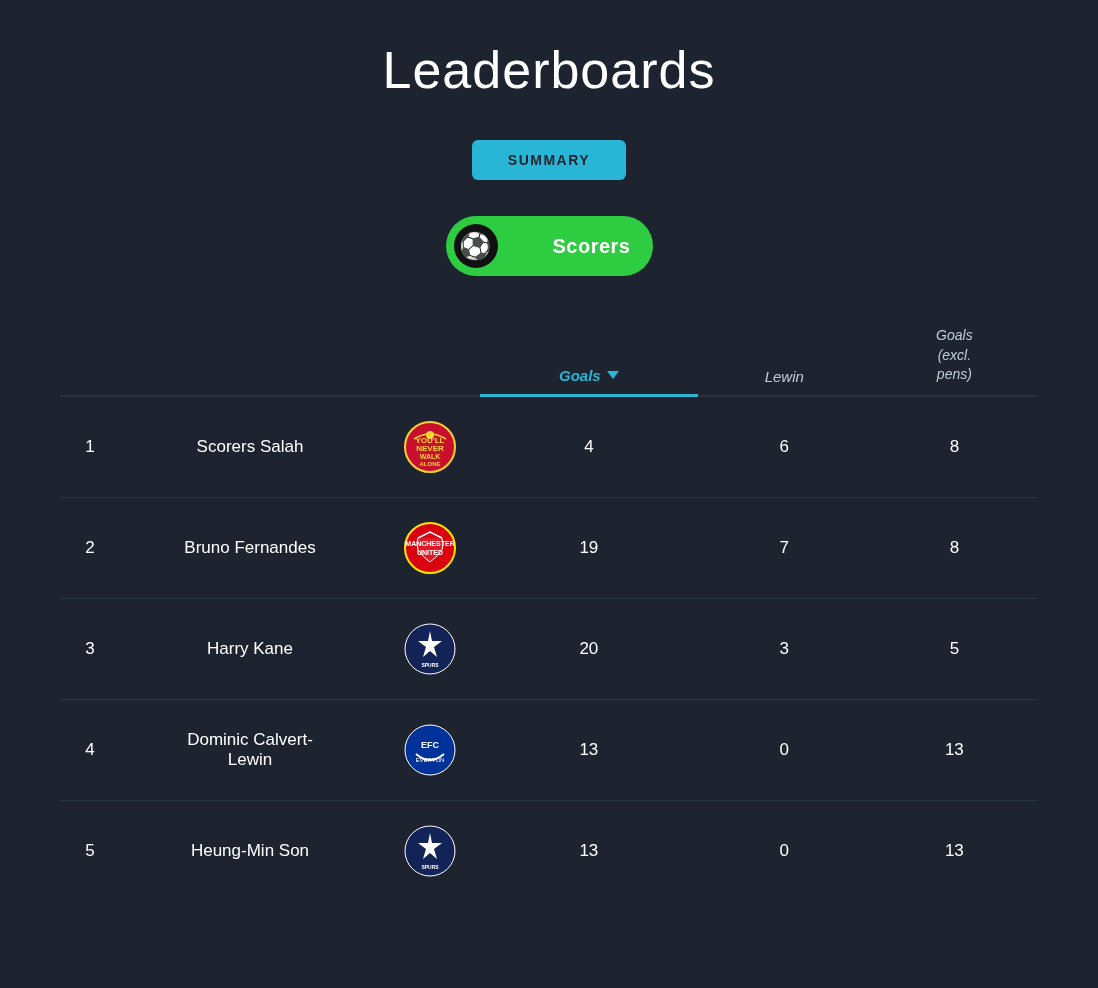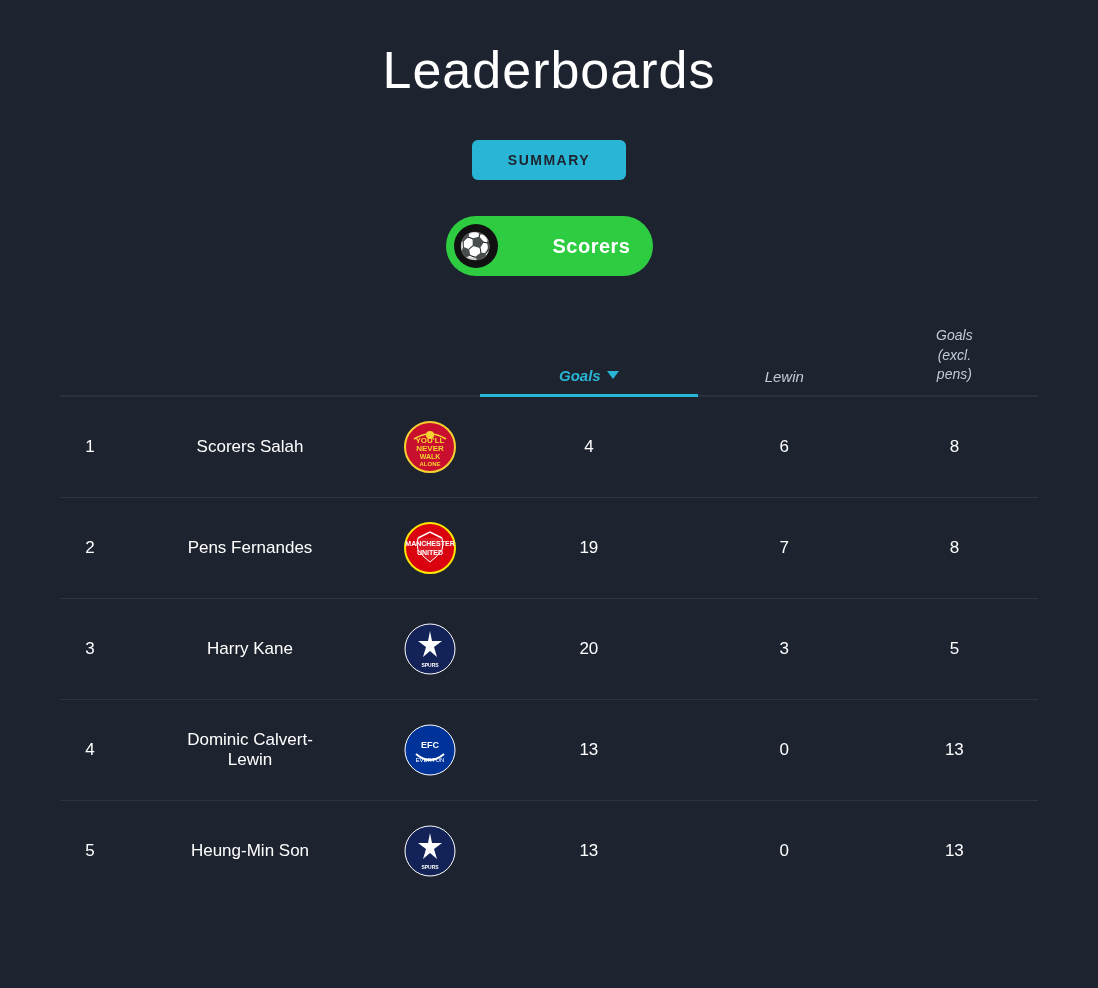--- a/index.html
+++ b/index.html
@@ -220,21 +220,21 @@
         <circle cx="26" cy="14" r="4" fill="#f6d330"></circle>
       </svg>
         </div>
       </td>
       <td>4</td>
       <td>6</td>
       <td>8</td>
     </tr>
         <tr>
       <td class="td-rank">2</td>
-      <td class="td-name">Pens Fernandes</td>
+      <td class="td-name">Bruno Fernandes</td>
       <td class="td-club">
         <div class="badge-container">
           <svg width="52" height="52" viewBox="0 0 52 52">
         <circle cx="26" cy="26" r="25" fill="#da020e" stroke="#ffe500" stroke-width="2"></circle>
         <text x="26" y="24" text-anchor="middle" fill="white" font-size="7" font-weight="900" font-family="Arial">MANCHESTER</text>
         <text x="26" y="33" text-anchor="middle" fill="white" font-size="7" font-weight="900" font-family="Arial">UNITED</text>
         <path d="M14 16 L26 10 L38 16" stroke="white" stroke-width="1.5" fill="none"></path>
         <path d="M14 16 Q12 22 14 28 Q20 36 26 40 Q32 36 38 28 Q40 22 38 16" stroke="white" stroke-width="1" fill="rgba(255,255,255,0.1)"></path>
       </svg>
         </div>

